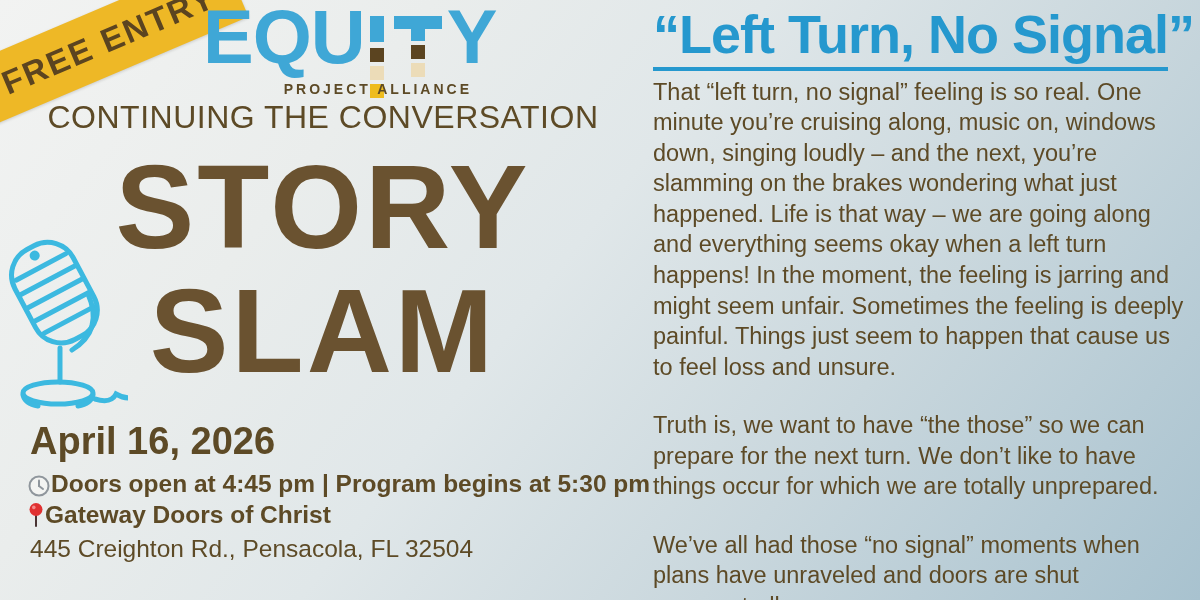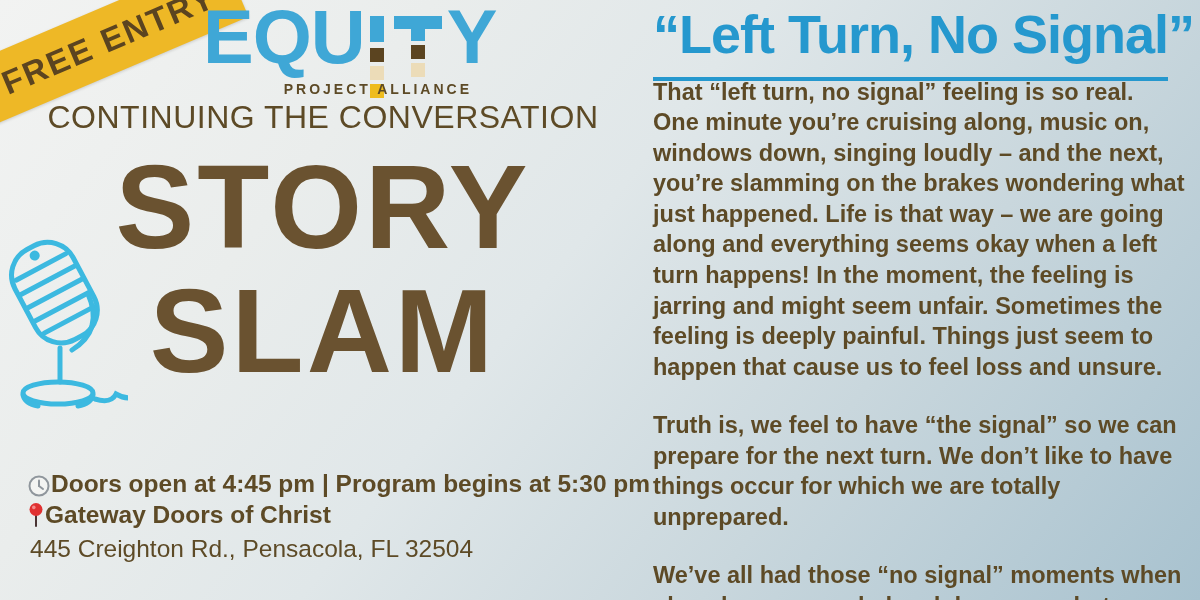--- a/index.html
+++ b/index.html
@@ -89,24 +89,24 @@
 
   
   .right{
     position:absolute;left:653px;top:6px;width:532px;
   }
   .right h1{
     font-size:54px;font-weight:bold;color:var(--heading-blue);
     letter-spacing:-1px;line-height:1.05;margin-bottom:14px;white-space:nowrap;
   }
   .right h1 .underlined{
-    border-bottom:4px solid var(--heading-blue);padding-bottom:13px;
+    border-bottom:4px solid var(--heading-blue);padding-bottom:3px;
   }
   .right p{
-    font-size:23.5px;font-weight:bold;color:var(--brown);
+    font-size:23.5px;font-weight:normal;color:var(--brown);
     line-height:1.3;margin-bottom:28px;
   }
   .right p:last-child{margin-bottom:0;}
 </style>
 </head>
 <body>
 
 <div class="stage">
 
   <div class="banner">
@@ -147,20 +147,21 @@
         <circle cx="53" cy="15" r="2.5" fill="#3cb9e0"></circle>
       </g>
       <path d="M 86 58 q 16 36 -16 56"></path>
       <line x1="58" y1="112" x2="58" y2="146"></line>
       <ellipse cx="56" cy="157" rx="35" ry="11"></ellipse>
       <path d="M 21 159 q 2 9 15 11 M 91 159 q -2 9 -15 11"></path>
       <path d="M 93 163 q 16 5 21 -5 q 15 9 26 -3"></path>
     </g>
   </svg>
 
+  <div class="date">April 16, 2026</div>
 
   <div class="detail detail-time">
     <svg width="24" height="24" viewBox="0 0 24 24">
       <circle cx="12" cy="12" r="9.5" fill="#f3f4f2" stroke="#8f969c" stroke-width="2"></circle>
       <line x1="12" y1="12" x2="12" y2="6.5" stroke="#8f969c" stroke-width="2" stroke-linecap="round"></line>
       <line x1="12" y1="12" x2="16" y2="15" stroke="#8f969c" stroke-width="2" stroke-linecap="round"></line>
     </svg>
     <span>Doors open at 4:45 pm | Program begins at 5:30 pm</span>
   </div>
 
@@ -171,17 +172,17 @@
       <circle cx="6.8" cy="5.4" r="1.8" fill="#f58a8a"></circle>
     </svg>
     <span>Gateway Doors of Christ</span>
   </div>
 
   <div class="address">445 Creighton Rd., Pensacola, FL 32504</div>
 
   <div class="right">
     <h1><span class="underlined">“Left Turn, No Signal</span><span>”</span></h1>
     <p>That “left turn, no signal” feeling is so real. One minute you’re cruising along, music on, windows down, singing loudly – and the next, you’re slamming on the brakes wondering what just happened. Life is that way – we are going along and everything seems okay when a left turn happens! In the moment, the feeling is jarring and might seem unfair. Sometimes the feeling is deeply painful. Things just seem to happen that cause us to feel loss and unsure.</p>
-    <p>Truth is, we feel to have “the signal” so we can prepare for the next turn. We don’t like to have things occur for which we are totally unprepared.</p>
+    <p>Truth is, we want to have “the those” so we can prepare for the next turn. We don’t like to have things occur for which we are totally unprepared.</p>
     <p><span>We’ve all had those “no signal” moments when plans have unraveled and doors are shut unexpectedly. </span></p>
   </div>
 
 </div>
 
 </body></html>

